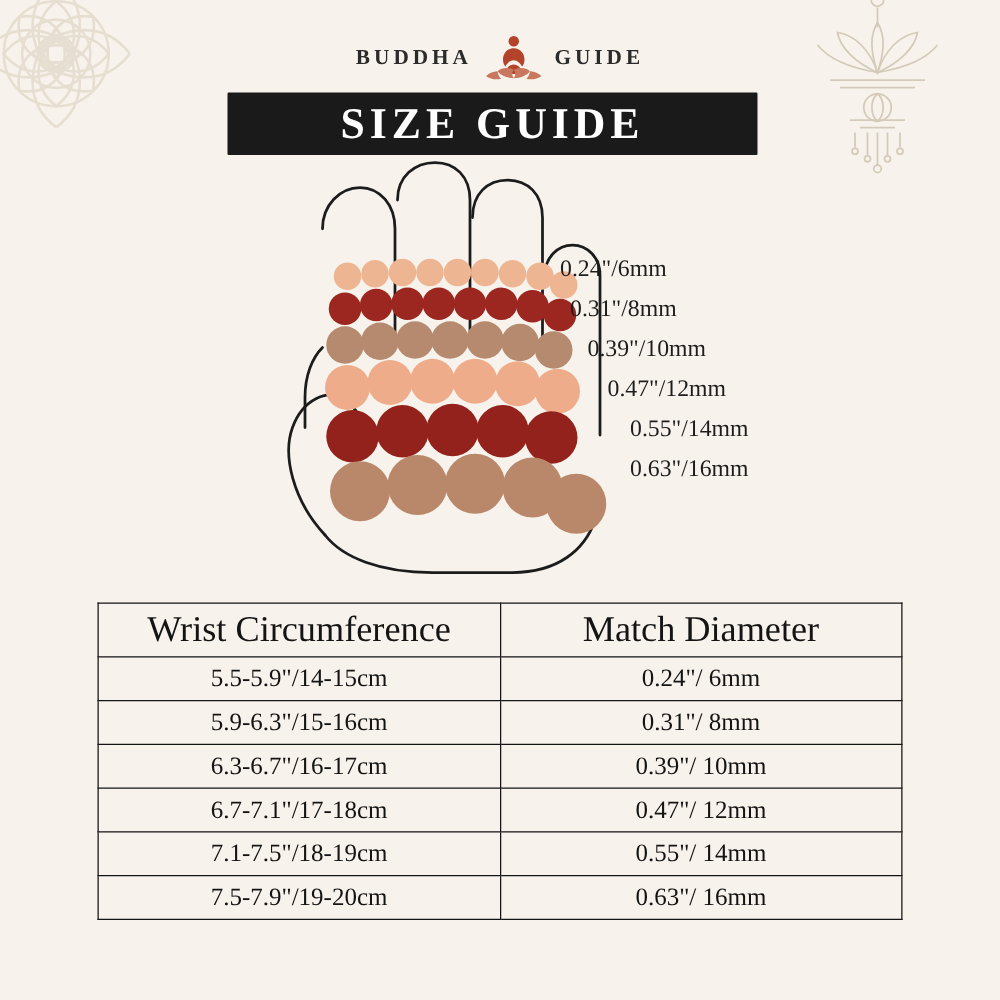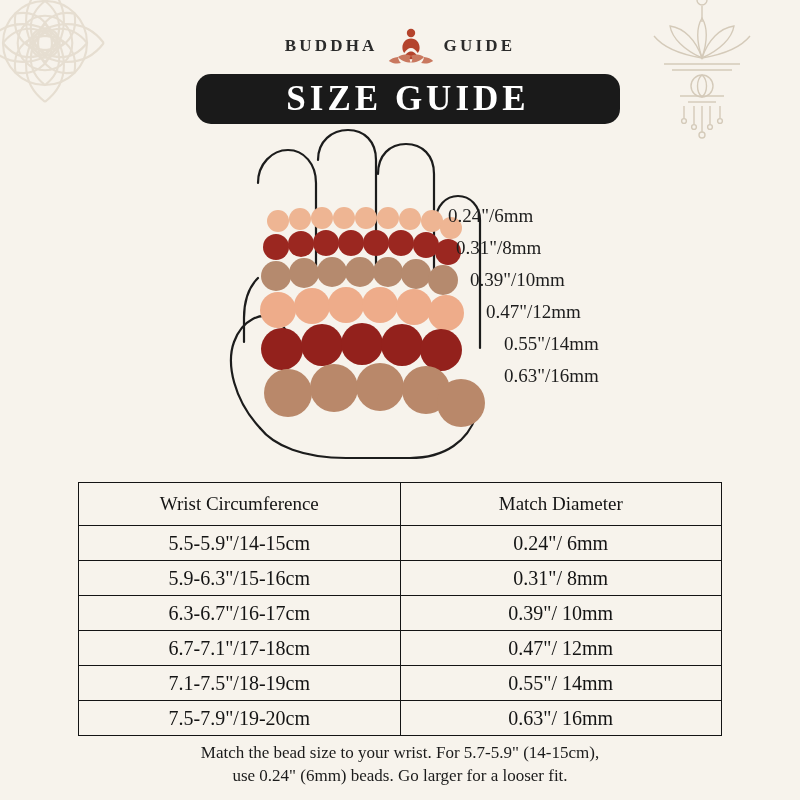--- a/index.html
+++ b/index.html
@@ -64,25 +64,24 @@
   }
 
   
   .title-banner {
     position: absolute;
     left: 182px;
     top: 74px;
     width: 424px;
     height: 50px;
     background: #1a1a1a;
-    border-radius: 15px;
+    border-radius: 1px;
     display: flex;
     align-items: center;
     justify-content: center;
-    margin-left: 14px;
   }
   .title-text {
     color: #ffffff;
     font-family: "Liberation Serif", serif;
     font-weight: 700;
     font-size: 35px;
     letter-spacing: 4px;
   }
 
   
@@ -126,21 +125,21 @@
   table.size-table th,
   table.size-table td {
     border: 1px solid #141414;
     text-align: center;
     font-family: "Liberation Serif", serif;
     color: #141414;
     height: 34px;
     padding: 0;
   }
   table.size-table th {
-    font-size: 19px;
+    font-size: 29px;
     font-weight: 400;
     height: 42px;
   }
   table.size-table td {
     font-size: 20px;
   }
 
   
   .footnote {
     position: absolute;
@@ -348,18 +347,14 @@
           <td>0.55"/ 14mm</td>
         </tr>
         <tr>
           <td>7.5-7.9"/19-20cm</td>
           <td>0.63"/ 16mm</td>
         </tr>
       </tbody>
     </table>
   </div>
 
-  <div class="footnote">
-    <div>Match the bead size to your wrist. For 5.7-5.9" (14-15cm),</div>
-    <div>use 0.24" (6mm) beads. Go larger for a looser fit.</div>
-  </div>
 
 </div>
 
 </body></html>

